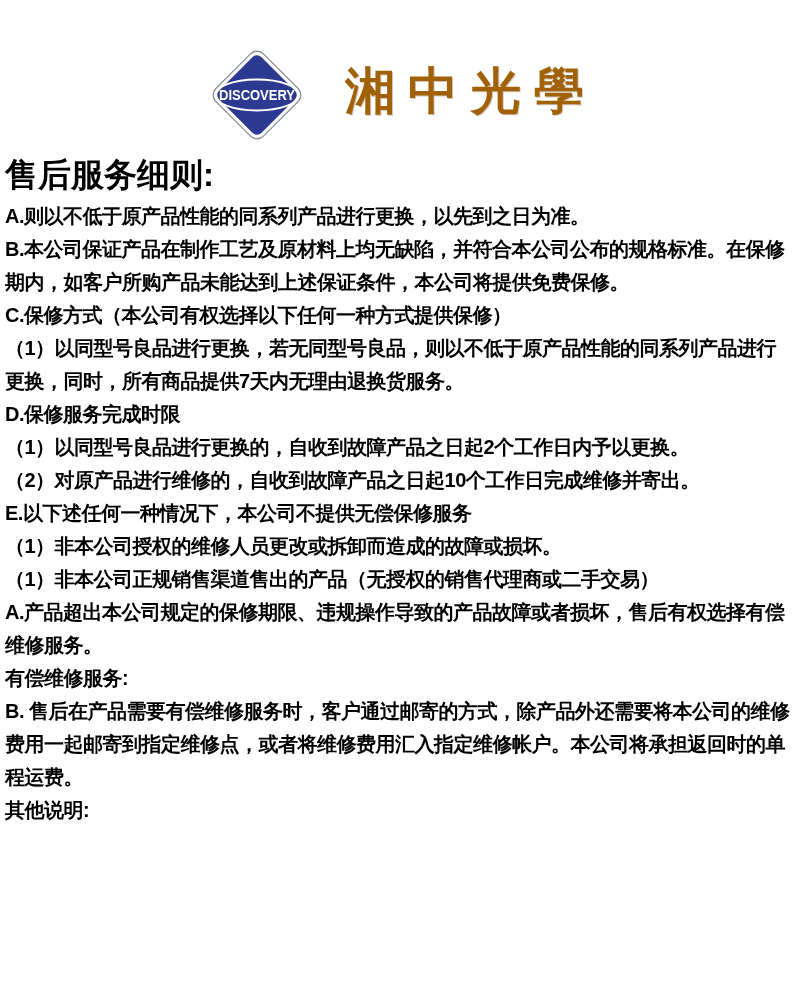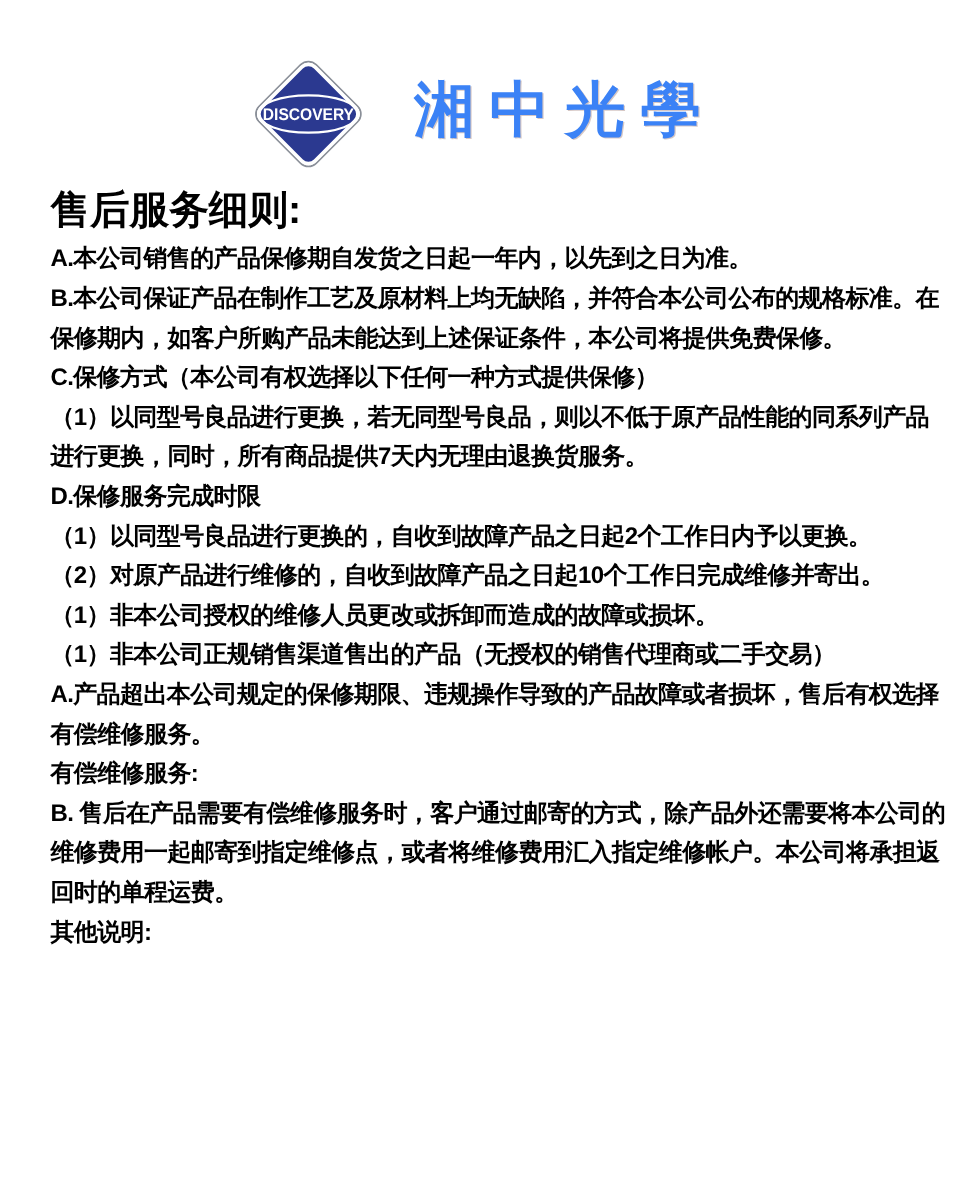--- a/index.html
+++ b/index.html
@@ -27,30 +27,29 @@
   .badge-wrap {
     width: 108px;
     height: 92px;
     flex: 0 0 auto;
   }
   .brand-name {
     font-family: "DejaVu Serif", serif;
     font-size: 50px;
     font-weight: bold;
     letter-spacing: 13px;
-    color: #3b82f6;
+    color: #a16207;
     margin-left: 34px;
     text-shadow: 1px 1px 0 rgba(90,30,20,0.25);
     white-space: nowrap;
     line-height: 1;
     padding-bottom: 8px;
   }
   .doc {
     padding: 0 8px 0 5px;
-    margin-left: 37px;
   }
   .doc-title {
     font-size: 33px;
     font-weight: 800;
     line-height: 1.05;
     margin: 16px 0 7px 0;
     letter-spacing: 0px;
   }
   .doc p {
     margin: 0;
@@ -73,27 +72,28 @@
         <rect x="-31.5" y="-31.5" width="63" height="63" rx="8" stroke="#ffffff" stroke-width="3" transform="translate(54,46) rotate(45)" fill="#2b3990"></rect>
         <ellipse cx="54" cy="46" rx="42" ry="15.5" fill="none" stroke="#ffffff" stroke-width="1.8"></ellipse>
         <text x="54" y="51" text-anchor="middle" fill="#ffffff" font-family="Liberation Sans, sans-serif" font-size="14" font-weight="bold" textLength="76" lengthAdjust="spacingAndGlyphs">DISCOVERY</text>
       </svg>
     </div>
     <div class="brand-name">湘中光學</div>
   </header>
 
   <main class="doc">
     <h1 class="doc-title">售后服务细则:</h1>
-    <p>A.本公司销售的产品保修期自发货之日起一年内，以先到之日为准。</p>
+    <p>A.则以不低于原产品性能的同系列产品进行更换，以先到之日为准。</p>
     <p>B.本公司保证产品在制作工艺及原材料上均无缺陷，并符合本公司公布的规格标准。在保修期内，如客户所购产品未能达到上述保证条件，本公司将提供免费保修。</p>
     <p>C.保修方式（本公司有权选择以下任何一种方式提供保修）</p>
     <p>（1）以同型号良品进行更换，若无同型号良品，则以不低于原产品性能的同系列产品进行更换，同时，所有商品提供7天内无理由退换货服务。</p>
     <p>D.保修服务完成时限</p>
     <p>（1）以同型号良品进行更换的，自收到故障产品之日起2个工作日内予以更换。</p>
     <p>（2）对原产品进行维修的，自收到故障产品之日起10个工作日完成维修并寄出。</p>
+    <p>E.以下述任何一种情况下，本公司不提供无偿保修服务</p>
     <p>（1）非本公司授权的维修人员更改或拆卸而造成的故障或损坏。</p>
     <p>（1）非本公司正规销售渠道售出的产品（无授权的销售代理商或二手交易）</p>
     <p>A.产品超出本公司规定的保修期限、违规操作导致的产品故障或者损坏，售后有权选择有偿维修服务。</p>
     <p>有偿维修服务:</p>
     <p>B. 售后在产品需要有偿维修服务时，客户通过邮寄的方式，除产品外还需要将本公司的维修费用一起邮寄到指定维修点，或者将维修费用汇入指定维修帐户。本公司将承担返回时的单程运费。</p>
     <p>其他说明:</p>
   </main>
 
 </div>
 

